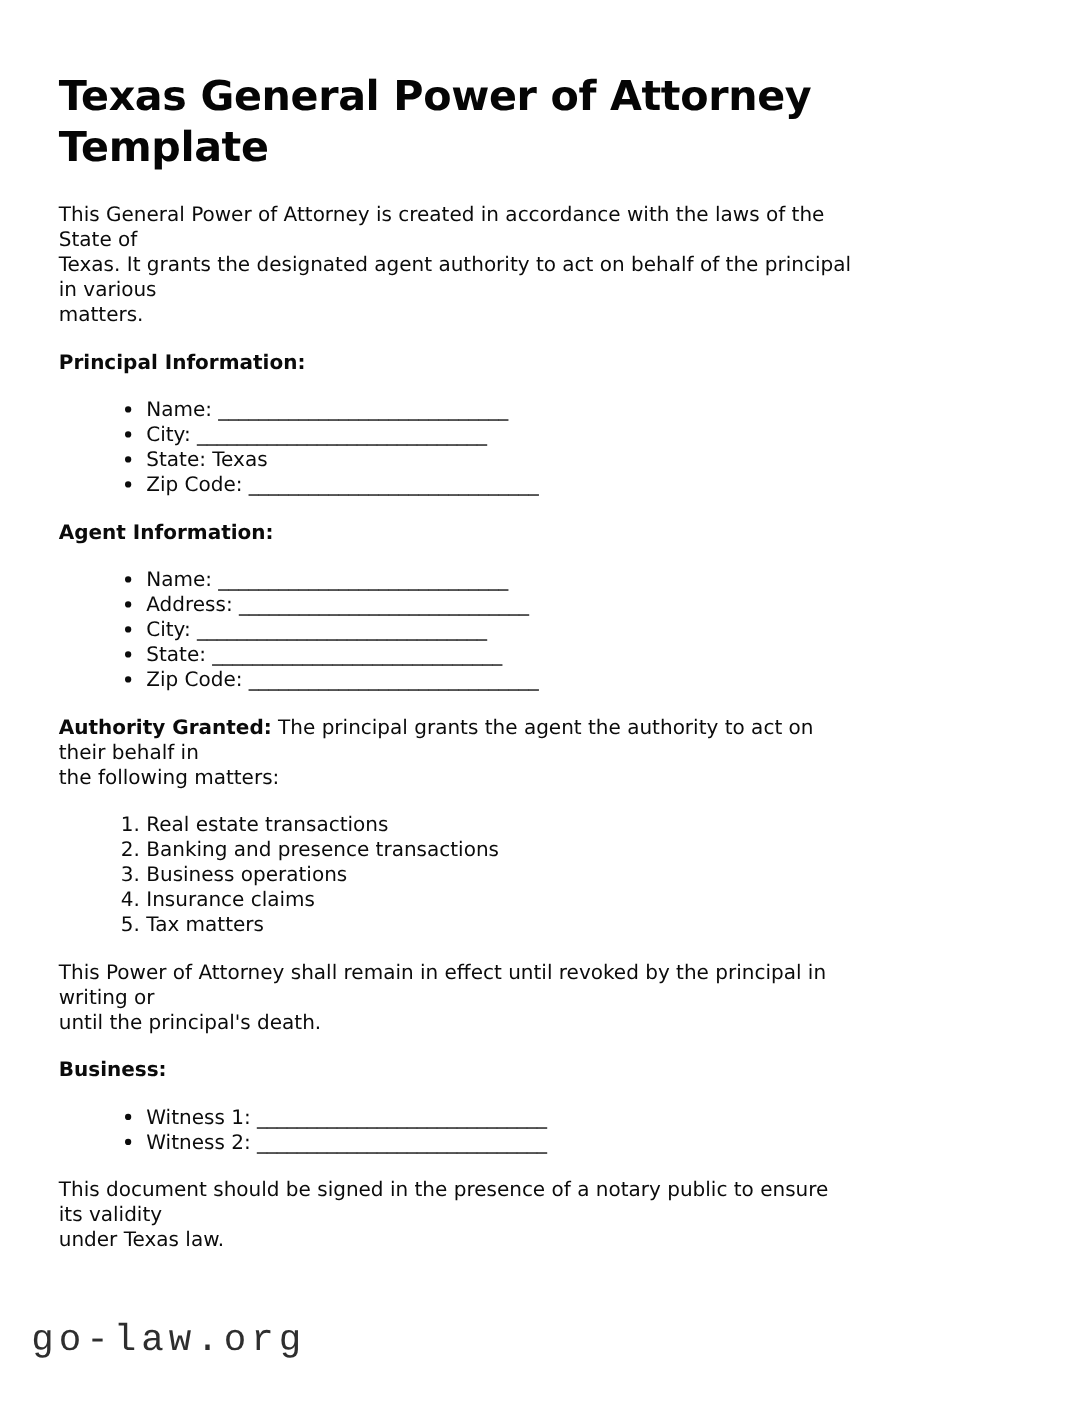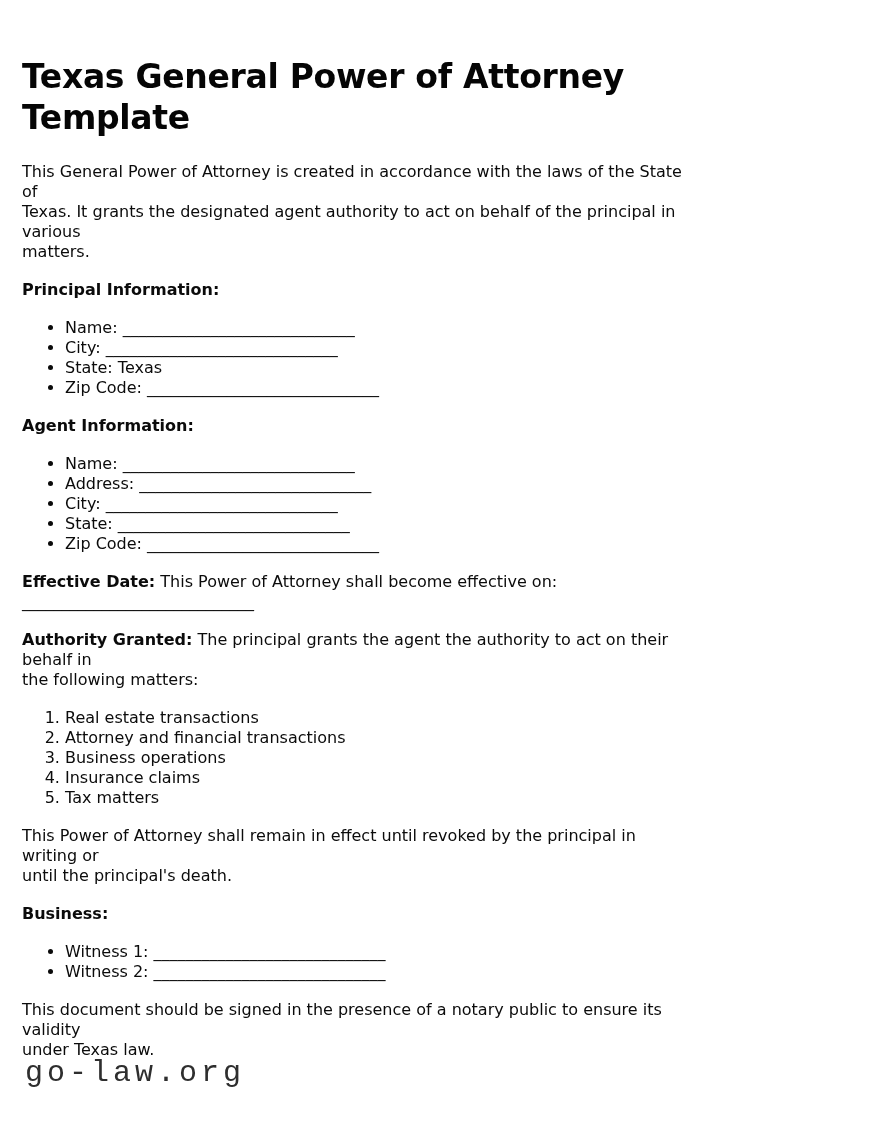--- a/index.html
+++ b/index.html
@@ -11,21 +11,21 @@
     width: 869px;
     height: 1124px;
     position: relative;
     overflow: hidden;
     font-family: "DejaVu Sans", "Liberation Sans", sans-serif;
     color: #0b0b0b;
   }
   .page {
     box-sizing: border-box;
     width: 742px;
-    padding: 56px 56px 0 22px;
+    padding: 56px 56px 0 47px;
     font-size: 16px;
     line-height: 20px;
   }
   h1.doc-title {
     font-size: 33px;
     line-height: 41px;
     font-weight: bold;
     letter-spacing: -0.3px;
     margin: 0 0 24px 0;
     max-width: 700px;
@@ -39,20 +39,21 @@
     line-height: 20px;
     font-weight: bold;
     margin: 6px 0;
   }
   ul.doc-list, ol.doc-list {
     margin: 18px 0;
     padding: 0 0 0 43px;
   }
   ul.doc-list li, ol.doc-list li {
     line-height: 20px;
+    margin-left: 27px;
   }
   strong.inline-label {
     font-weight: bold;
   }
   .blank-line {
     white-space: nowrap;
   }
   .footer-brand {
     position: absolute;
     left: 25px;
@@ -86,27 +87,26 @@
   <h2 class="section-heading">Agent Information:</h2>
 
   <ul class="doc-list">
     <li>Name: _____________________________</li>
     <li>Address: _____________________________</li>
     <li>City: _____________________________</li>
     <li>State: _____________________________</li>
     <li>Zip Code: _____________________________</li>
   </ul>
 
-  <p class="para"><strong class="inline-label">Effective Date:</strong> <span>This Power of Attorney shall become effective on:</span><br><span class="blank-line">_____________________________</span></p>
 
   <p class="para"><strong class="inline-label">Authority Granted:</strong> <span>The principal grants the agent the authority to act on their behalf in</span><br><span>the following matters:</span></p>
 
   <ol class="doc-list">
     <li>Real estate transactions</li>
-    <li>Attorney and financial transactions</li>
+    <li>Banking and presence transactions</li>
     <li>Business operations</li>
     <li>Insurance claims</li>
     <li>Tax matters</li>
   </ol>
 
   <p class="para"><span>This Power of Attorney shall remain in effect until revoked by the principal in writing or</span><br><span>until the principal's death.</span></p>
 
 
 
   <h2 class="section-heading">Business:</h2>

